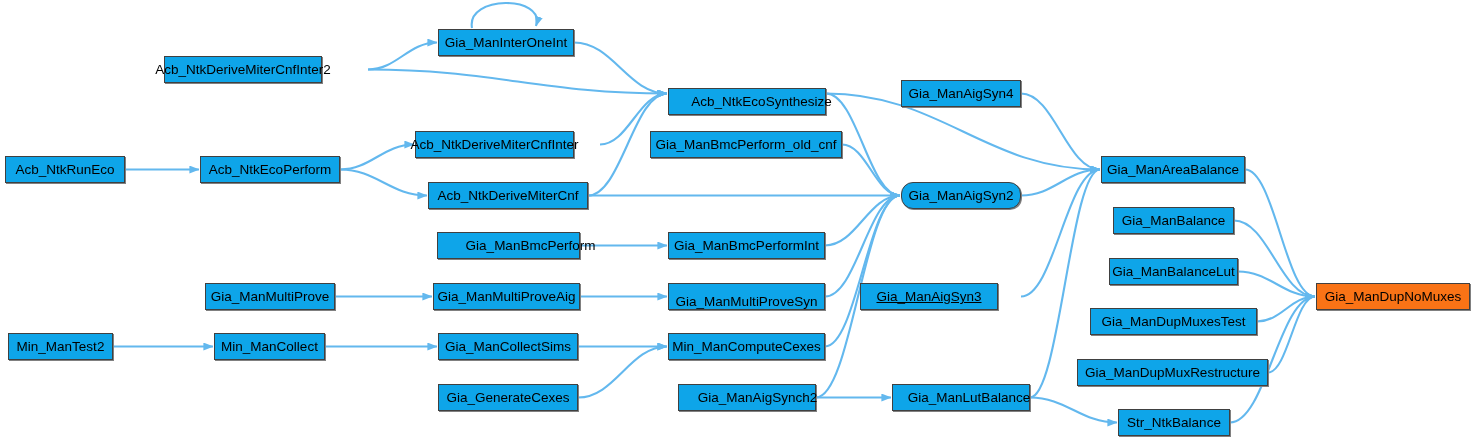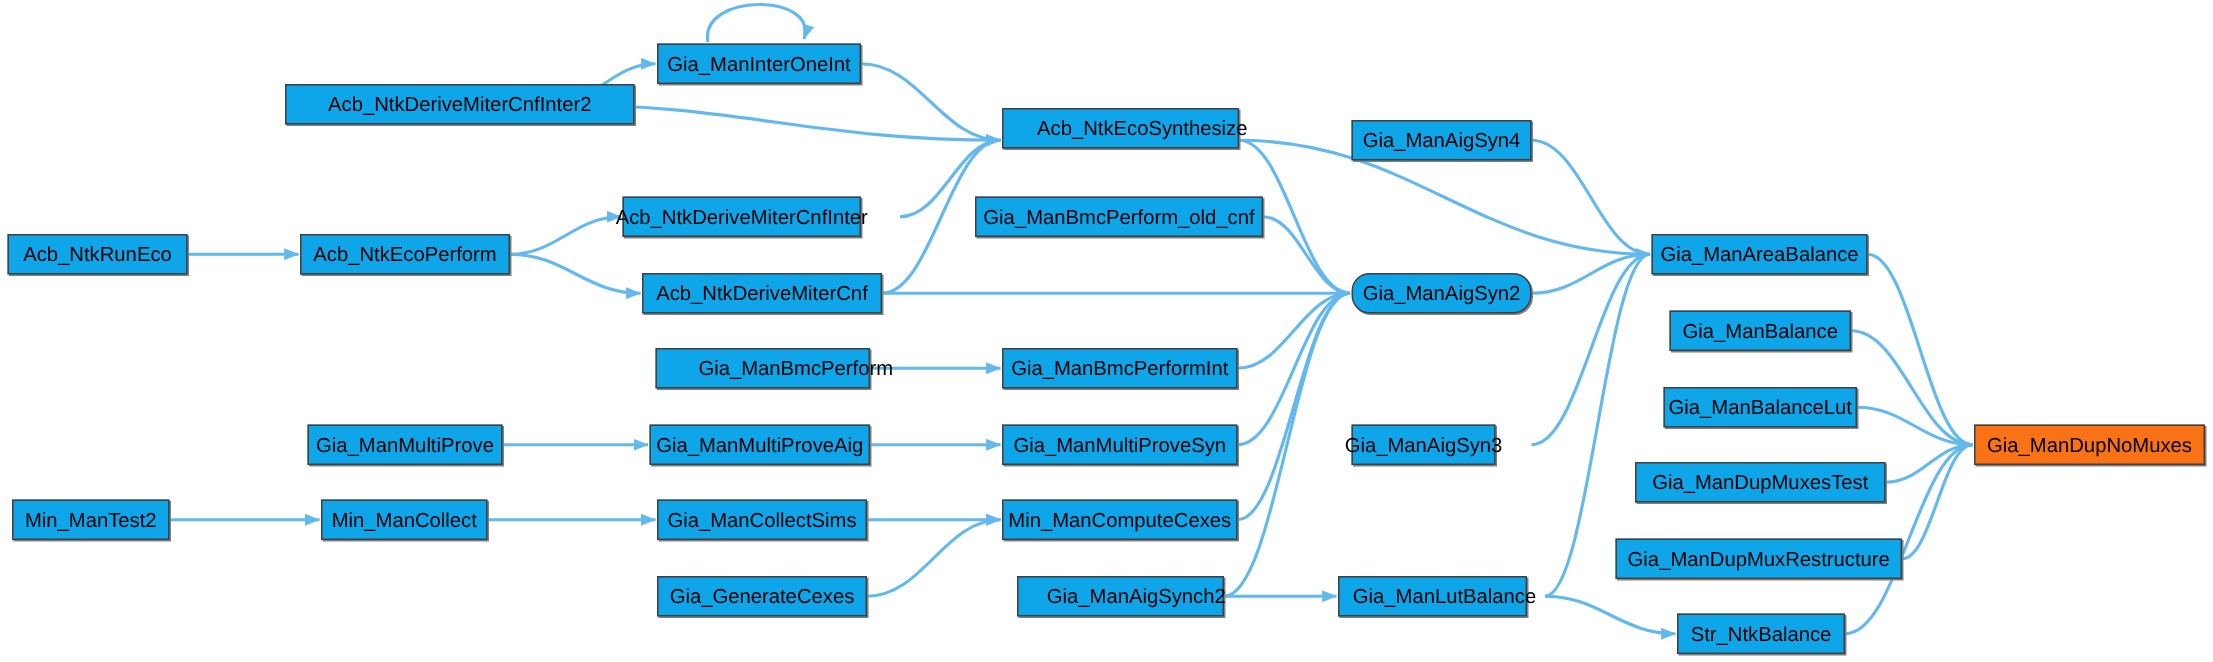--- a/index.html
+++ b/index.html
@@ -74,24 +74,24 @@
         <path d="M1257,321.5 C1281.36,321.5 1290.64,296.5 1315,296.5" marker-end="url(#ah)"></path>
         <path d="M1268,372.5 C1287.74,372.5 1295.26,296.5 1315,296.5" marker-end="url(#ah)"></path>
         <path d="M1230,422.5 C1265.7,422.5 1279.3,296.5 1315,296.5" marker-end="url(#ah)"></path>
         <path d="M1030,397.5 C1066.54,397.5 1080.46,422.5 1117,422.5" marker-end="url(#ah)"></path>
       </g>
   </svg>
   <div id="node-layer">
       <div class="node" style="left: 438px; top: 29px; width: 136px; height: 27px;">
         <span class="node-label">Gia_ManInterOneInt</span>
       </div>
-      <div class="node" style="left: 190px; top: 56px; width: 233px; height: 27px;">
+      <div class="node" style="left: 164px; top: 56px; width: 158px; height: 27px;">
         <span class="node-label">Acb_NtkDeriveMiterCnfInter2</span>
       </div>
-      <div class="node" style="left: 668px; top: 72px; width: 158px; height: 27px; padding-left: 29px;">
+      <div class="node" style="left: 668px; top: 88px; width: 158px; height: 27px; padding-left: 29px;">
         <span class="node-label">Acb_NtkEcoSynthesize</span>
       </div>
       <div class="node" style="left: 901px; top: 80px; width: 120px; height: 27px;">
         <span class="node-label">Gia_ManAigSyn4</span>
       </div>
       <div class="node" style="left: 415px; top: 131px; width: 159px; height: 27px;">
         <span class="node-label">Acb_NtkDeriveMiterCnfInter</span>
       </div>
       <div class="node" style="left: 650px; top: 131px; width: 192px; height: 27px;">
         <span class="node-label">Gia_ManBmcPerform_old_cnf</span>
@@ -122,24 +122,24 @@
       </div>
       <div class="node" style="left: 1109px; top: 258px; width: 129px; height: 27px;">
         <span class="node-label">Gia_ManBalanceLut</span>
       </div>
       <div class="node" style="left: 205px; top: 283px; width: 130px; height: 27px;">
         <span class="node-label">Gia_ManMultiProve</span>
       </div>
       <div class="node" style="left: 433px; top: 283px; width: 147px; height: 27px;">
         <span class="node-label">Gia_ManMultiProveAig</span>
       </div>
-      <div class="node" style="left: 668px; top: 283px; width: 157px; height: 27px;">
+      <div class="node" style="left: 668px; top: 283px; width: 157px; height: 27px; align-items: flex-end;">
         <span class="node-label">Gia_ManMultiProveSyn</span>
       </div>
-      <div class="node" style="left: 901px; top: 283px; width: 96px; height: 27px;">
+      <div class="node" style="left: 860px; top: 283px; width: 138px; height: 27px; text-decoration: underline;">
         <span class="node-label">Gia_ManAigSyn3</span>
       </div>
       <div class="node highlight" style="left: 1316px; top: 283px; width: 154px; height: 27px;">
         <span class="node-label">Gia_ManDupNoMuxes</span>
       </div>
       <div class="node" style="left: 1090px; top: 308px; width: 167px; height: 27px;">
         <span class="node-label">Gia_ManDupMuxesTest</span>
       </div>
       <div class="node" style="left: 8px; top: 333px; width: 105px; height: 27px;">
         <span class="node-label">Min_ManTest2</span>
@@ -155,20 +155,20 @@
       </div>
       <div class="node" style="left: 1077px; top: 359px; width: 191px; height: 27px;">
         <span class="node-label">Gia_ManDupMuxRestructure</span>
       </div>
       <div class="node" style="left: 438px; top: 384px; width: 140px; height: 27px;">
         <span class="node-label">Gia_GenerateCexes</span>
       </div>
       <div class="node" style="left: 678px; top: 384px; width: 138px; height: 27px; padding-left: 21px;">
         <span class="node-label">Gia_ManAigSynch2</span>
       </div>
-      <div class="node" style="left: 892px; top: 384px; width: 126px; height: 27px; padding-left: 16px;">
+      <div class="node" style="left: 892px; top: 384px; width: 138px; height: 27px; padding-left: 16px;">
         <span class="node-label">Gia_ManLutBalance</span>
       </div>
       <div class="node" style="left: 1118px; top: 409px; width: 112px; height: 27px;">
         <span class="node-label">Str_NtkBalance</span>
       </div>
     </div>
 </div>
 
 </body></html>

